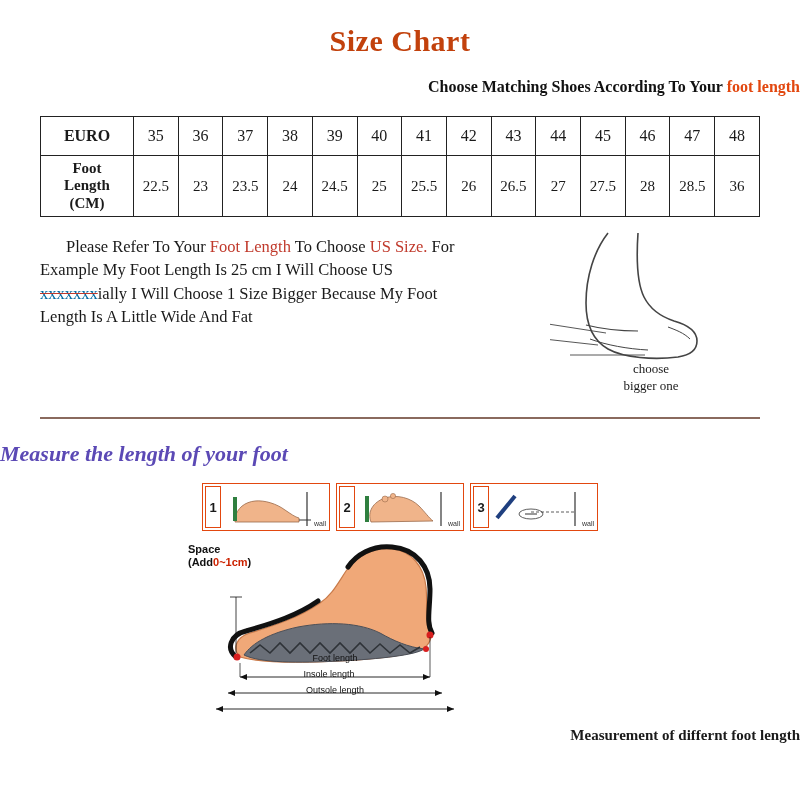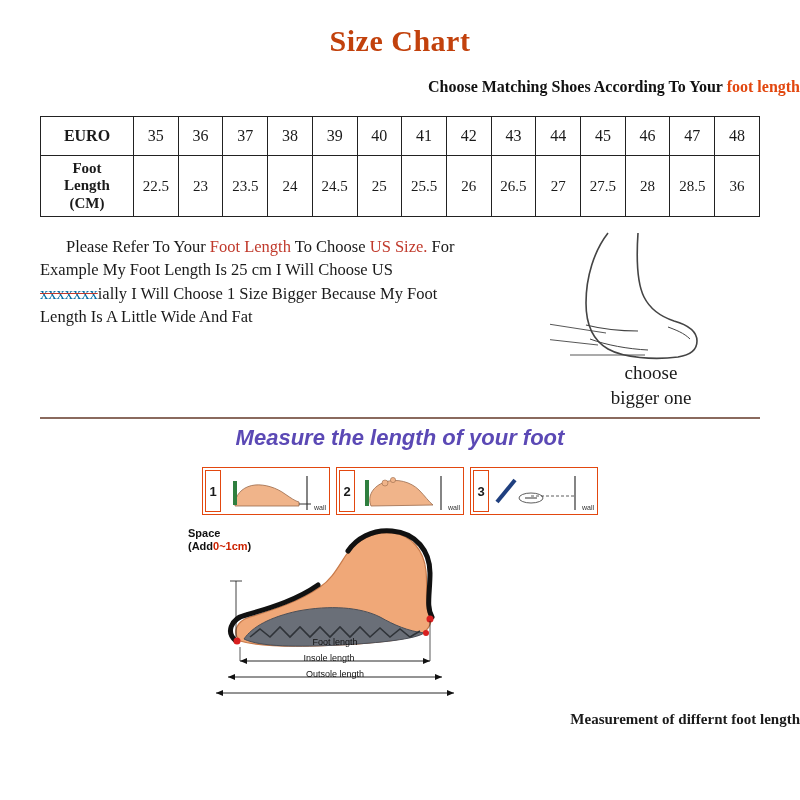--- a/index.html
+++ b/index.html
@@ -98,36 +98,35 @@
     top: -6px;
     width: 200px;
     height: 150px;
   }
   .choose-bigger {
     position: absolute;
     right: 34px;
     top: 126px;
     width: 150px;
     text-align: center;
-    font-size: 19px;
+    font-size: 13px;
     line-height: 1.3;
   }
   .divider {
     margin: 12px 40px 0 40px;
     border-top: 2px solid #8a6a5e;
     width: 720px;
   }
   .measure-title {
-    text-align: center;
     color: #5b49b5;
     font-weight: bold;
     font-style: italic;
     font-size: 22px;
-    margin-top: 6px;
-    font-family: Liberation Sans, sans-serif;
+    margin-top: 22px;
+    font-family: Liberation Serif, serif;
   }
   .steps {
     margin: 16px auto 0 auto;
     width: 396px;
     display: flex;
     gap: 6px;
   }
   .step {
     position: relative;
     width: 128px;

